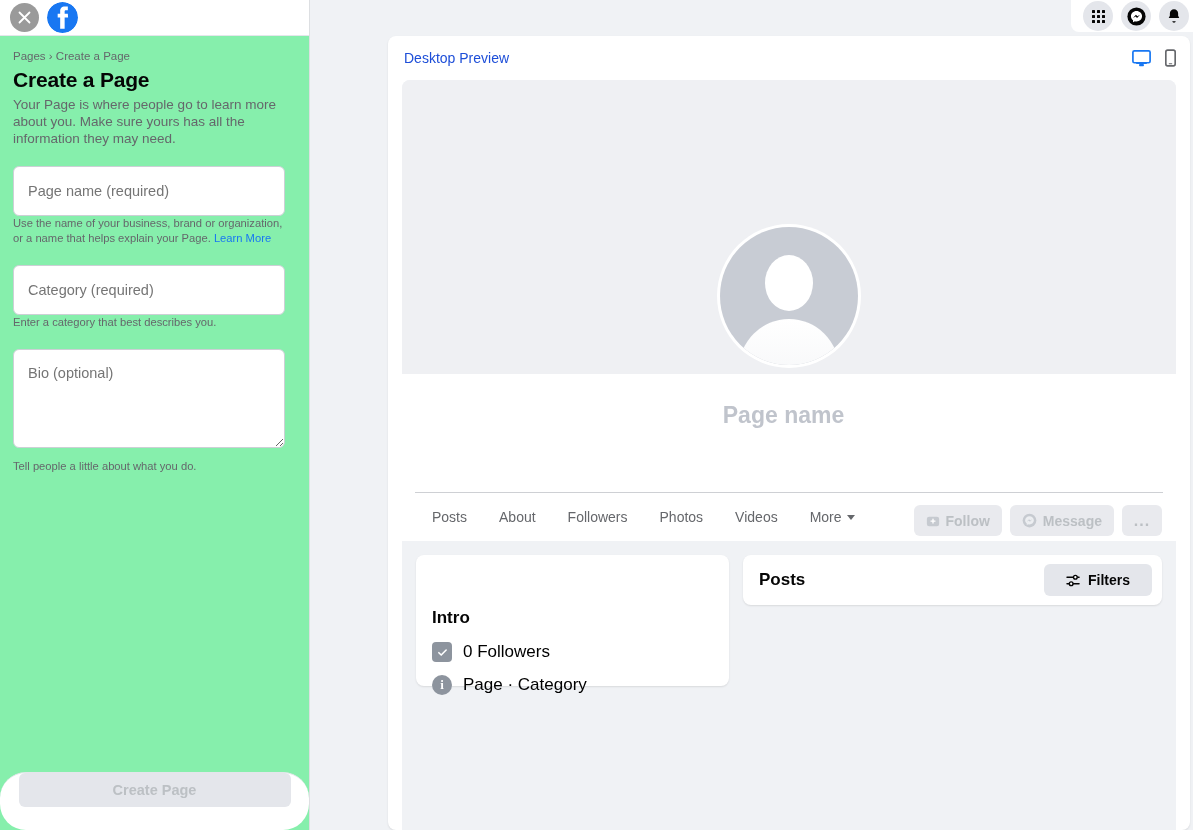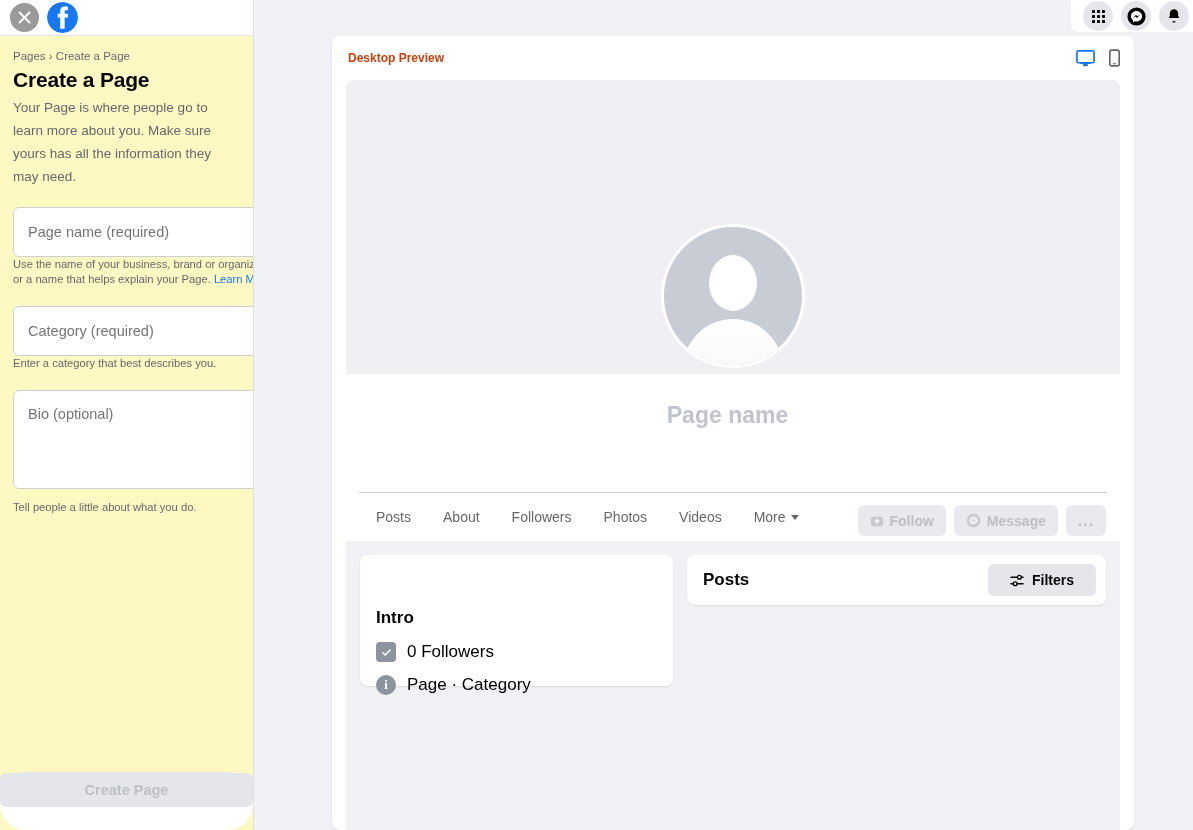--- a/index.html
+++ b/index.html
@@ -6,22 +6,22 @@
   html, body {
     width: 1193px; height: 830px;
     background: #f0f2f5;
     font-family: "Liberation Sans", sans-serif;
     overflow: hidden;
   }
   .app { position: relative; width: 1193px; height: 830px; display: flex; }
 
   
   .sidebar {
-    width: 254px; height: 830px;
-    background: #fef9c3;
+    width: 310px; height: 830px;
+    background: #86efac;
     border-right: 1px solid #dddfe2;
     display: flex; flex-direction: column;
     position: relative;
   }
   .sidebar-topbar {
     height: 36px; min-height: 36px;
     background: #ffffff;
     display: flex; align-items: center; gap: 8px;
     padding-left: 10px;
     border-bottom: 1px solid #e4e6eb;
@@ -40,21 +40,21 @@
     padding: 12px 13px 0 13px;
   }
   .breadcrumb {
     font-size: 11.5px; color: #65676b; margin-bottom: 2px; line-height: 16px;
   }
   .page-title {
     font-size: 21px; font-weight: bold; color: #050505;
     line-height: 27px; margin-bottom: 3px; letter-spacing: -0.2px;
   }
   .page-desc {
-    font-size: 13.5px; color: #65676b; line-height: 23px;
+    font-size: 13.5px; color: #65676b; line-height: 17px;
     margin-bottom: 19px;
   }
   .field {
     width: 272px; border: 1px solid #ccd0d5; border-radius: 6px;
     background: #fff; color: #8a8d91; font-size: 14.5px;
     font-family: "Liberation Sans", sans-serif;
     padding: 0 14px;
   }
   .field-single { height: 50px; line-height: 48px; }
   .field-bio { height: 99px; padding-top: 14px; line-height: 18px; margin-bottom: 7px; }
@@ -100,21 +100,21 @@
     position: absolute; left: 78px; top: 36px;
     width: 802px; height: 794px;
     background: #fff; border-radius: 8px;
     box-shadow: 0 1px 2px rgba(0,0,0,0.10);
     overflow: hidden;
   }
   .preview-head {
     height: 44px; display: flex; align-items: center;
     padding: 0 14px 0 16px;
   }
-  .preview-head-title { font-size: 12px; color: #c2410c; font-weight: 700; }
+  .preview-head-title { font-size: 14px; color: #1d4ed8; font-weight: 400; }
   .preview-head-icons { margin-left: auto; display: flex; align-items: center; gap: 14px; }
 
   .fb-mock {
     position: absolute; left: 14px; top: 44px; right: 14px; bottom: 0;
     background: #f0f2f5; border-radius: 8px 8px 0 0; overflow: hidden;
   }
   .cover { height: 294px; background: #eff0f3; position: relative; }
   .profile-band { height: 118px; background: #fff; position: relative; }
   .avatar {
     position: absolute; left: 50%; transform: translateX(-50%);

